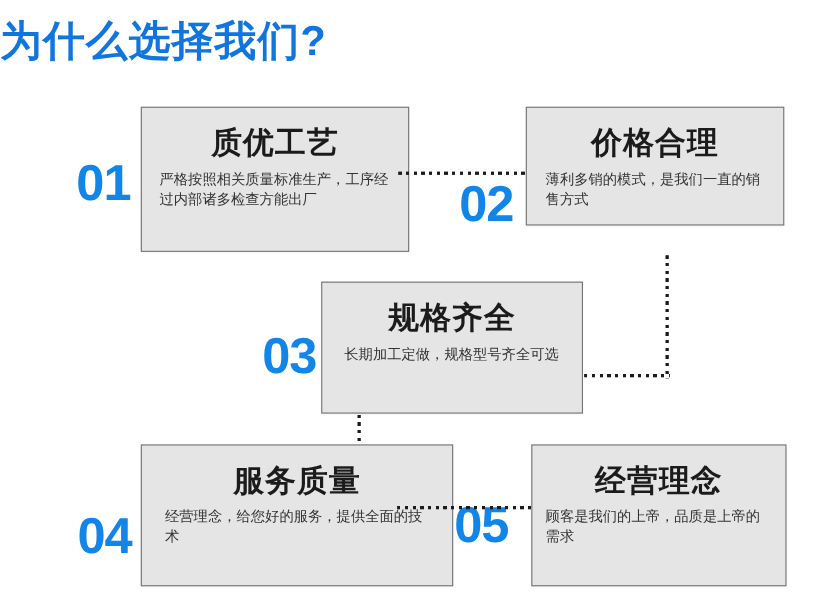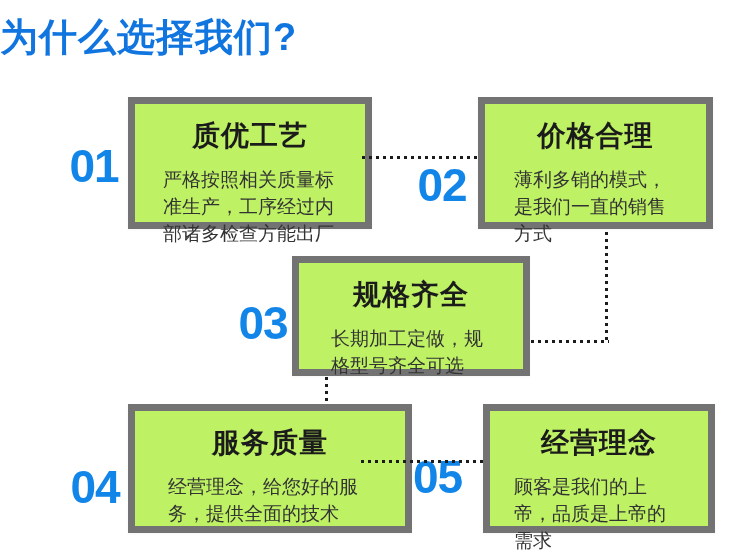--- a/index.html
+++ b/index.html
@@ -11,35 +11,35 @@
     font-family:"Liberation Sans","DejaVu Sans",sans-serif;
   }
   .page-title{
     position:absolute;left:0;right:0;top:12px;
     font-size:38px;font-weight:800;
     color:#1175e0;
     letter-spacing:1px;
   }
   .card{
     position:absolute;
-    background:#bef264;
-    border:7px solid #737373;
+    background:#e5e5e5;
+    border:1px solid #737373;
     box-shadow:0 1px 3px rgba(0,0,0,0.04);
     box-sizing:border-box;
   }
   .card-title{
     margin:13px 0 5px 0;
     text-align:center;
     font-size:28px;font-weight:700;
     color:#1b1b1b;
     letter-spacing:1px;
   }
   .card-desc{
-    margin:12px;
-    font-size:19px;line-height:1.42;
+    margin:0;
+    font-size:13px;line-height:1.42;
     color:#333333;
     text-align:left;
   }
   .num{
     position:absolute;
     font-size:46px;font-weight:800;
     color:#1285e8;
     letter-spacing:-1px;
     line-height:1;
   }
@@ -47,21 +47,21 @@
     position:absolute;height:3px;
     background-image:repeating-linear-gradient(to right,#1b1b1b 0,#1b1b1b 3px,transparent 3px,transparent 7px);
   }
   .dot-v{
     position:absolute;width:3px;
     background-image:repeating-linear-gradient(to bottom,#1b1b1b 0,#1b1b1b 3px,transparent 3px,transparent 7px);
   }
   
   #card1{left:128px;top:97px;width:244px;height:132px;}
   #card1 .card-desc{padding:0 16px;}
-  #card2{left:478px;top:97px;width:235px;height:132px;}
+  #card2{left:478px;top:97px;width:235px;height:108px;}
   #card2 .card-desc{padding:0 17px;}
   #card3{left:292px;top:256px;width:238px;height:120px;}
   #card3 .card-desc{padding:0 20px;}
   #card4{left:128px;top:404px;width:284px;height:129px;}
   #card4 .card-desc{padding:0 21px;}
   #card5{left:483px;top:404px;width:232px;height:129px;}
   #card5 .card-desc{padding:0 12px;}
   
   #num1{left:62px;top:143px;width:64px;text-align:center;}
   #num2{left:410px;top:162px;width:64px;text-align:center;}

